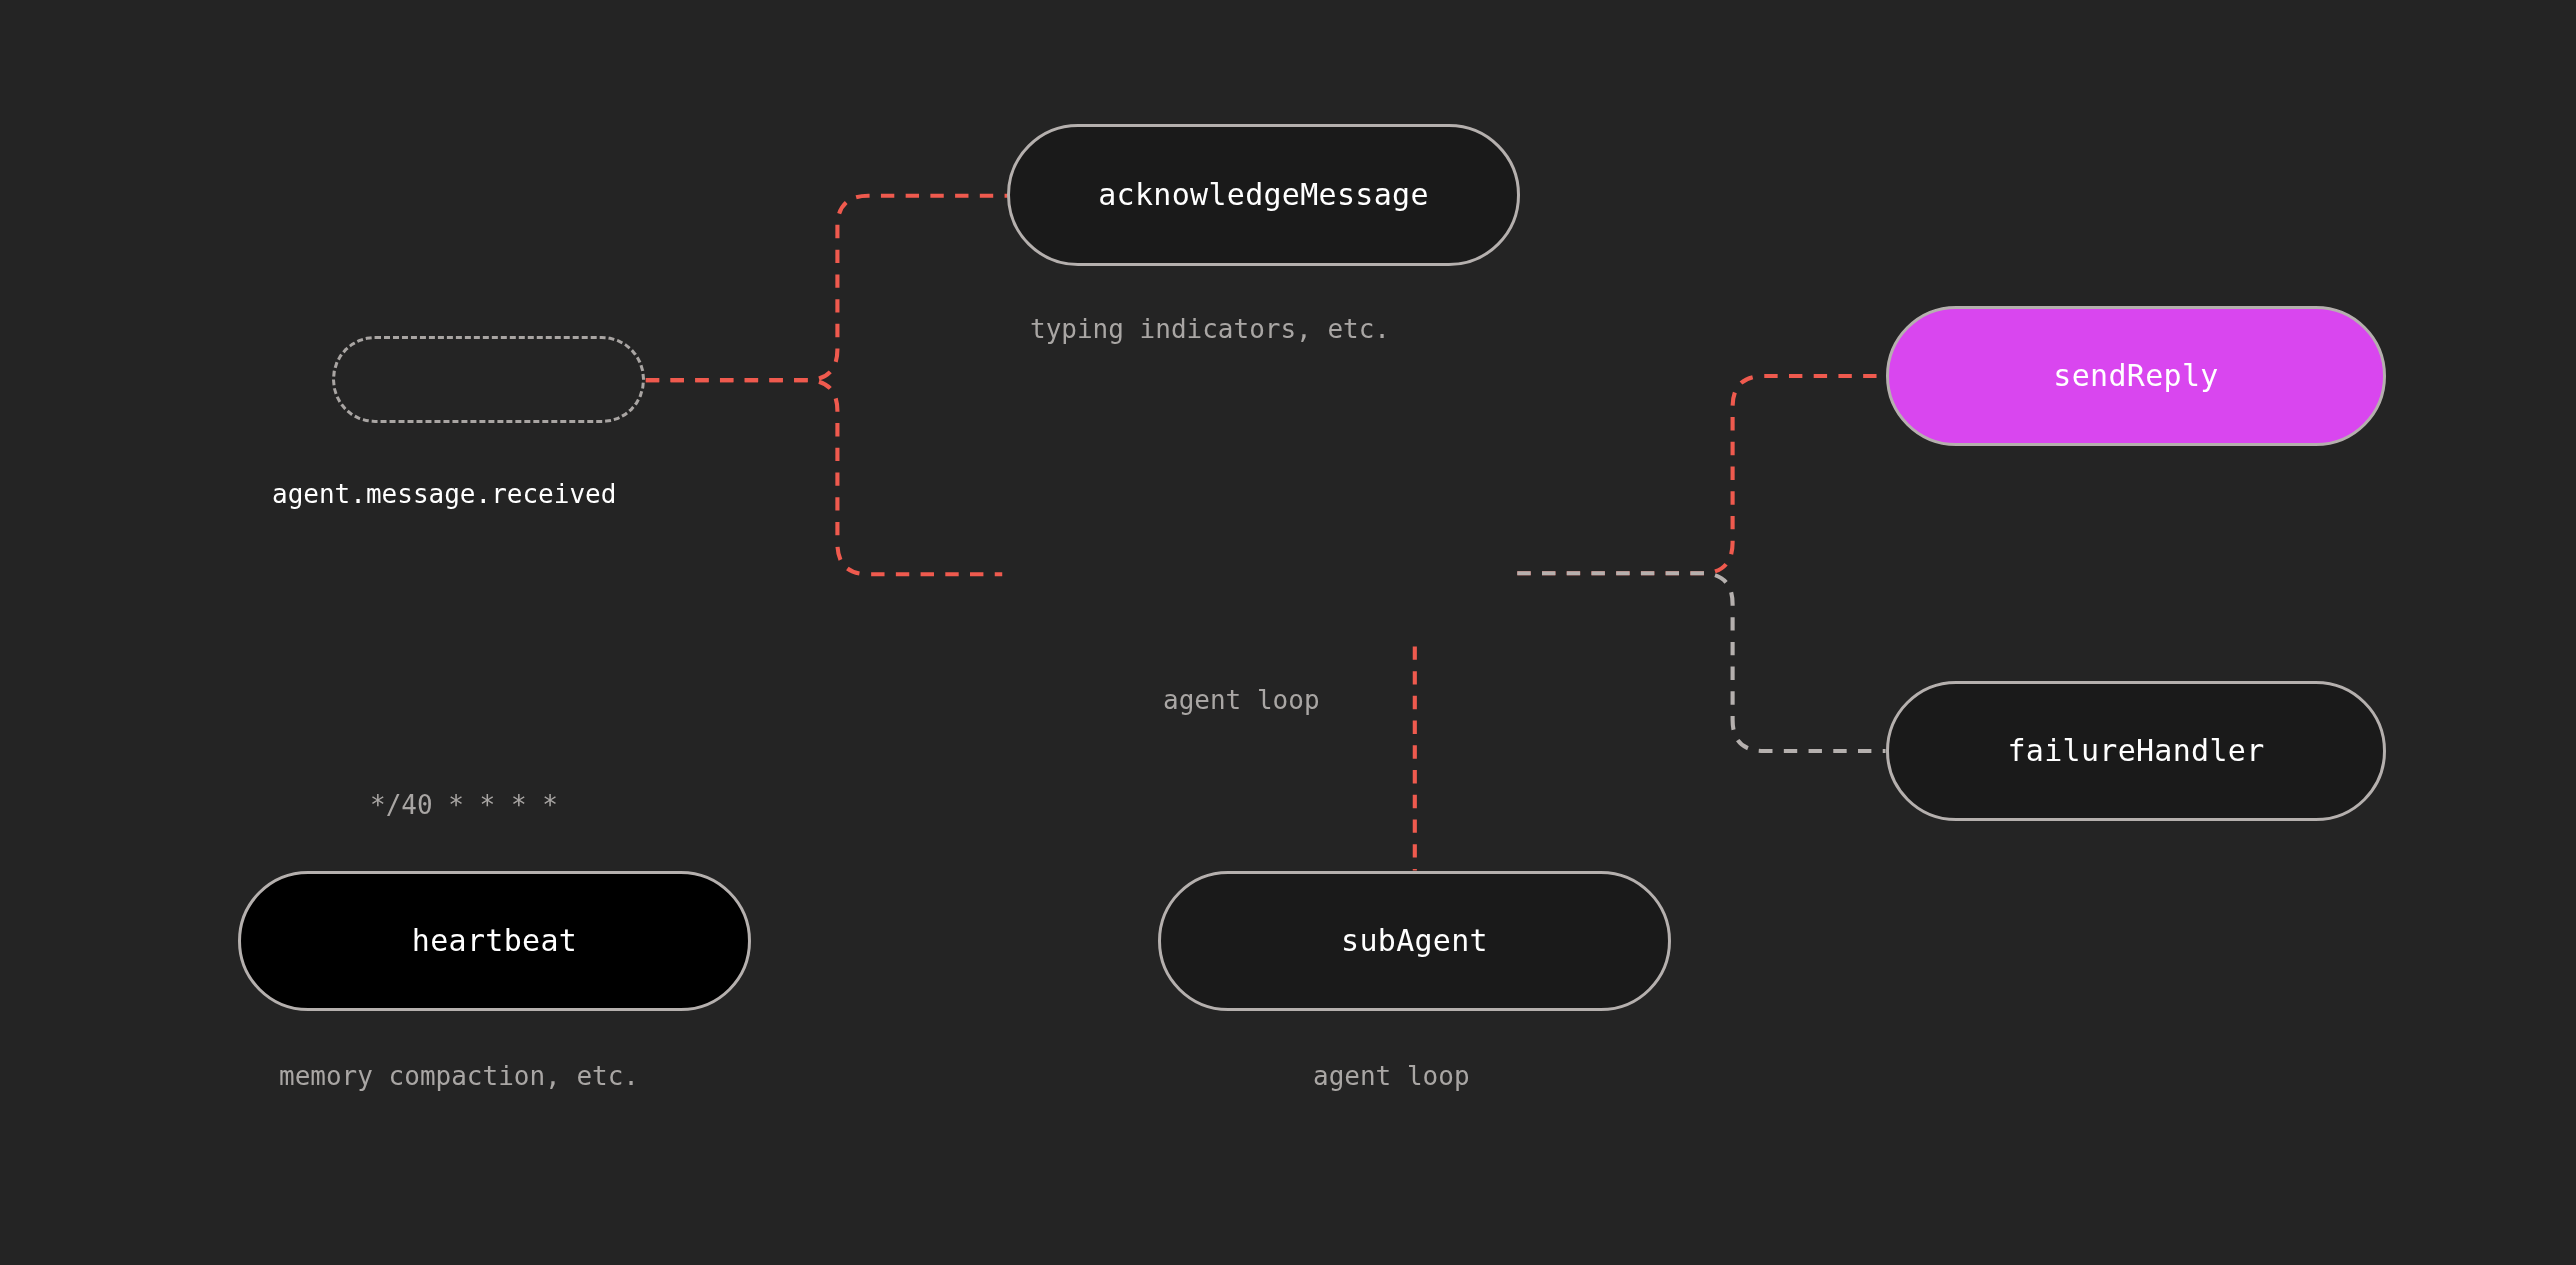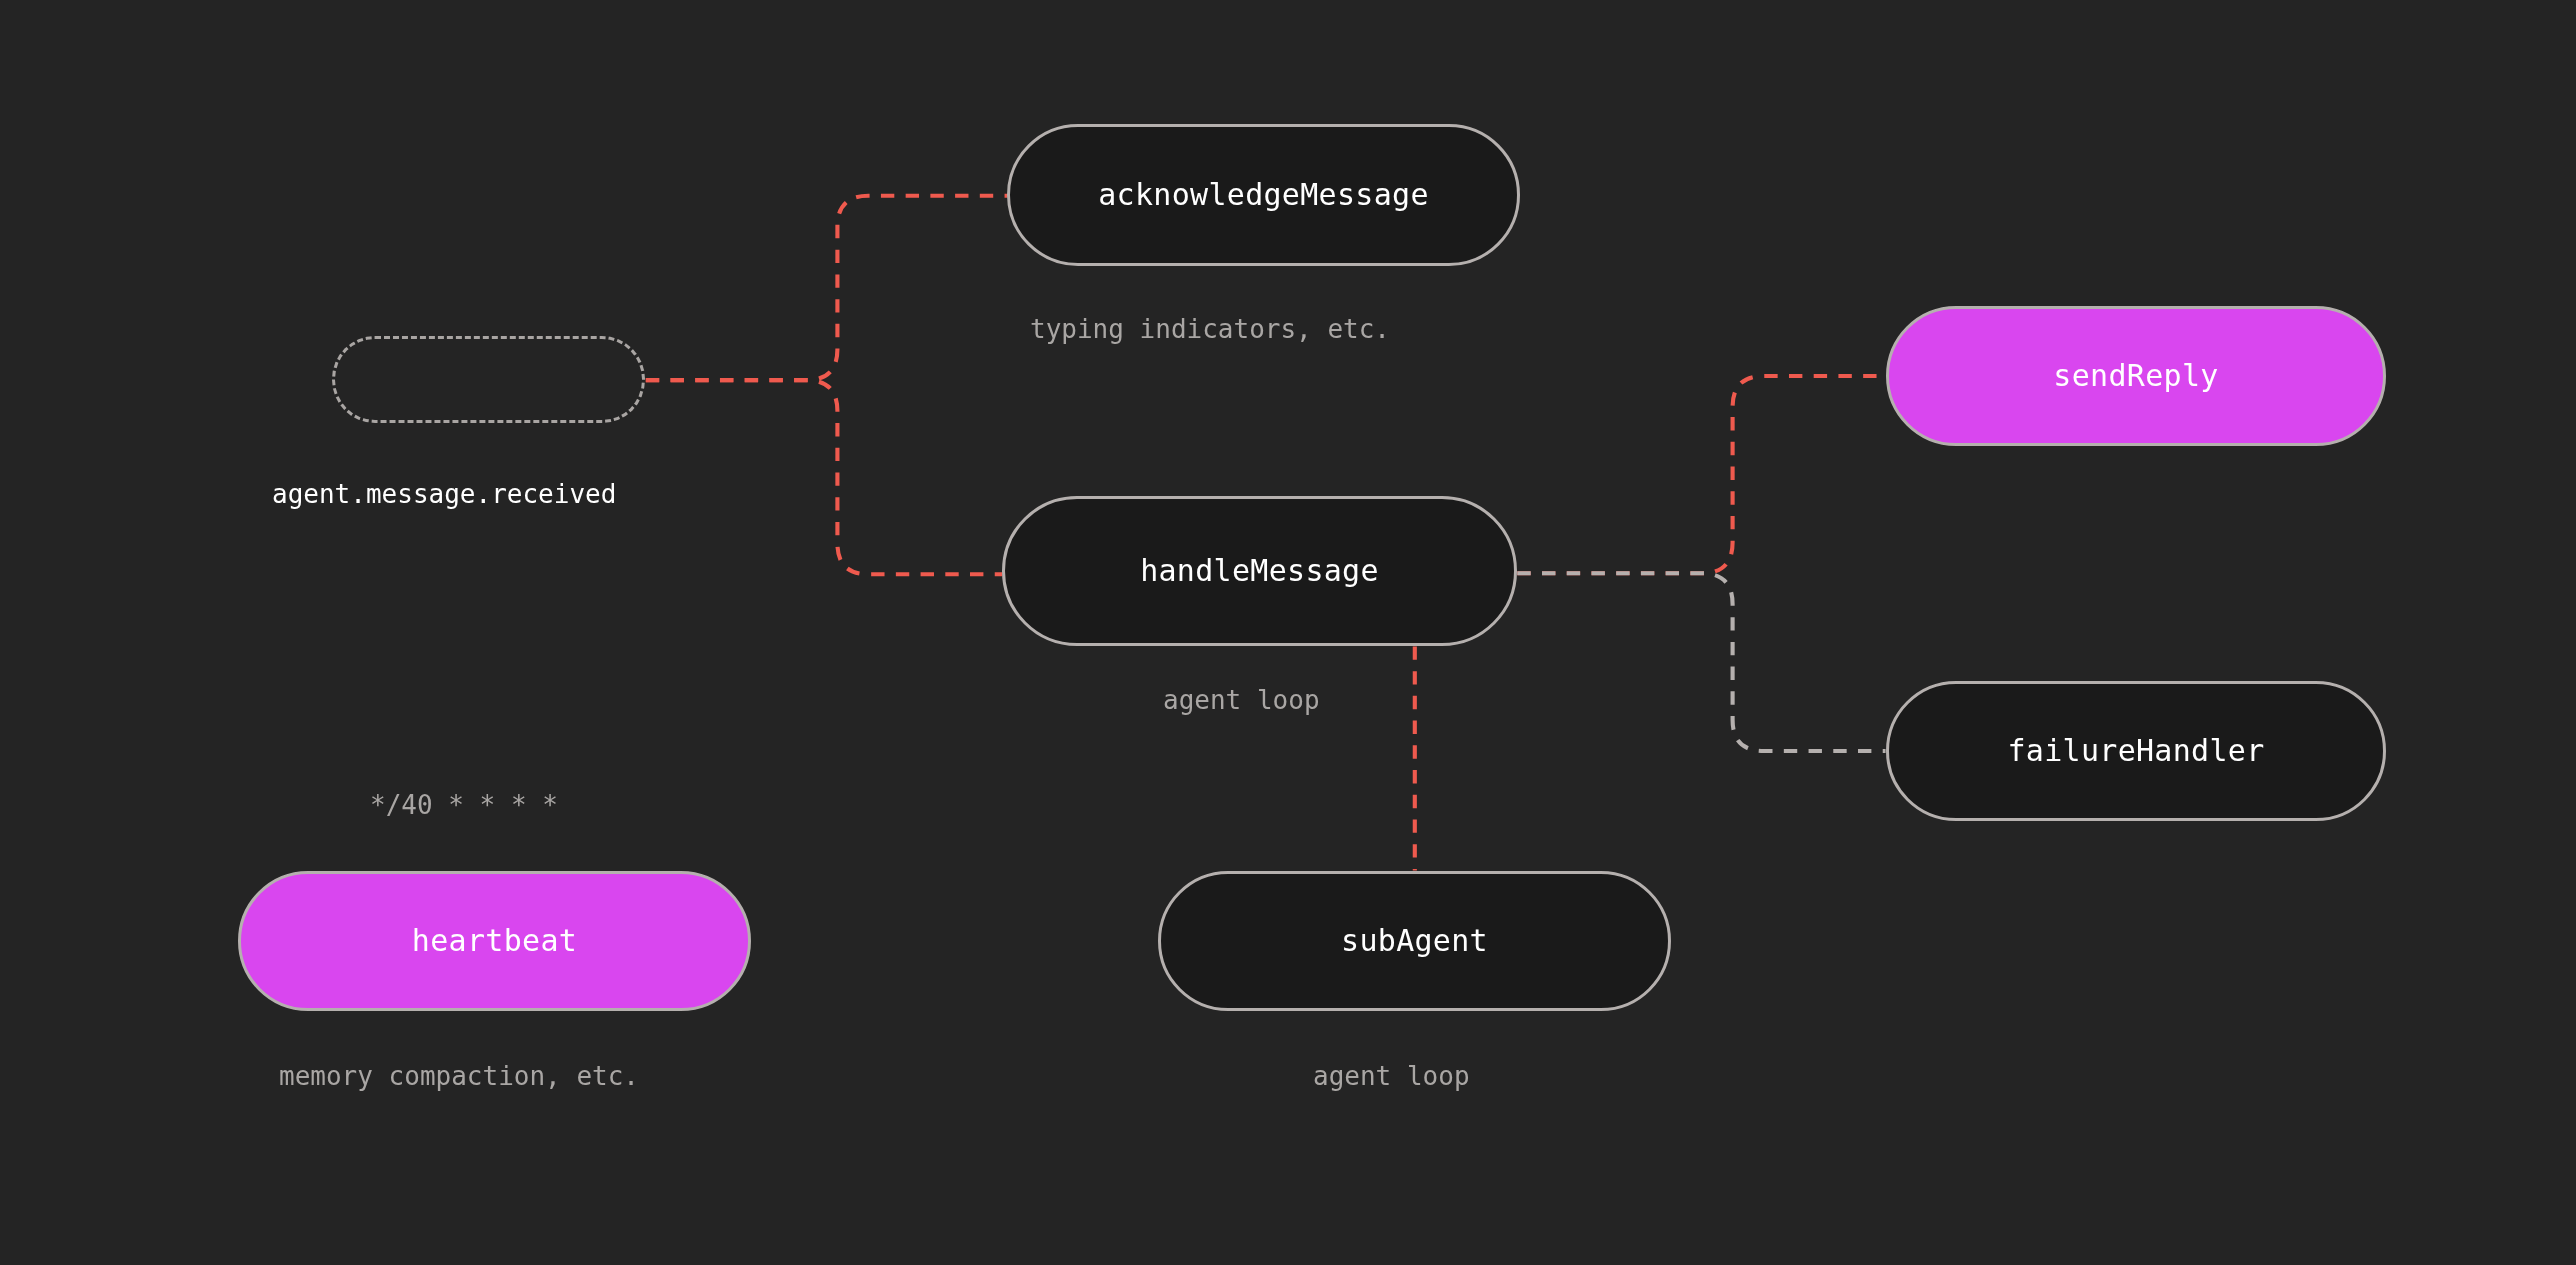--- a/index.html
+++ b/index.html
@@ -74,33 +74,30 @@
     </svg>
 
   <div class="node trigger" id="node-trigger" style="left: 332px; top: 336px; width: 313px; height: 87px; border-radius: 43px; border-color: rgb(169, 165, 163);">
     <span class="node-label"></span>
   </div>
 
   <div class="node" id="node-acknowledgeMessage" style="left: 1007px; top: 124px; width: 513px; height: 142px; border-radius: 71px; border-color: rgb(181, 176, 174); background: rgb(26, 26, 26);">
     <span class="node-label">acknowledgeMessage</span>
   </div>
 
-  <div class="node" id="node-handleMessage" style="left: 1002px; top: 496px; width: 515px; height: 150px; border-radius: 75px; border-color: rgb(181, 176, 174); background: rgb(26, 26, 26);">
-    <span class="node-label">handleMessage</span>
-  </div>
 
   <div class="node" id="node-sendReply" style="left: 1886px; top: 306px; width: 500px; height: 140px; border-radius: 70px; border-color: rgb(181, 176, 174); background: #d946ef;">
     <span class="node-label">sendReply</span>
   </div>
 
   <div class="node" id="node-failureHandler" style="left: 1886px; top: 681px; width: 500px; height: 140px; border-radius: 70px; border-color: rgb(181, 176, 174); background: rgb(26, 26, 26);">
     <span class="node-label">failureHandler</span>
   </div>
 
-  <div class="node" id="node-heartbeat" style="left: 238px; top: 871px; width: 513px; height: 140px; border-radius: 70px; border-color: rgb(181, 176, 174); background: #d946ef;">
+  <div class="node" id="node-heartbeat" style="left: 238px; top: 871px; width: 513px; height: 140px; border-radius: 70px; border-color: rgb(181, 176, 174); background: #000000;">
     <span class="node-label">heartbeat</span>
   </div>
 
   <div class="node" id="node-subAgent" style="left: 1158px; top: 871px; width: 513px; height: 140px; border-radius: 70px; border-color: rgb(181, 176, 174); background: rgb(26, 26, 26);">
     <span class="node-label">subAgent</span>
   </div>
 
   <div class="caption bright" id="caption-trigger" style="left: 272px; top: 481px; color: rgb(255, 255, 255);">agent.message.received</div>
 
   <div class="caption" id="caption-acknowledge" style="left: 1030px; top: 316px; color: rgb(169, 166, 164);">typing indicators, etc.</div>

